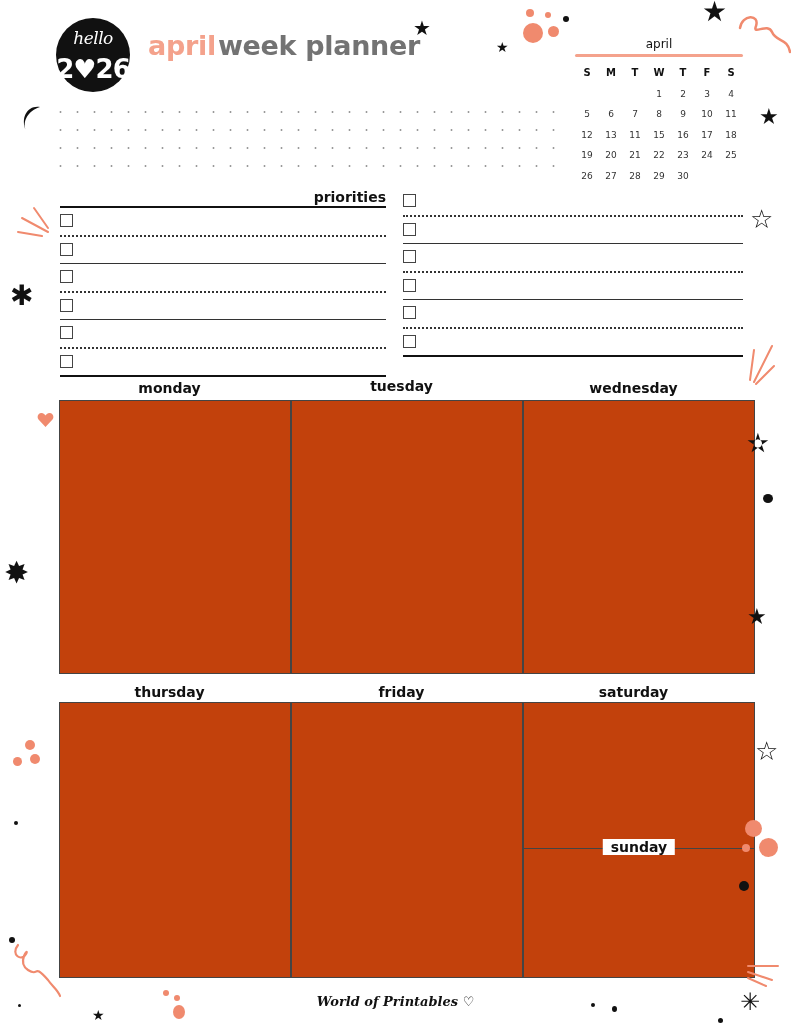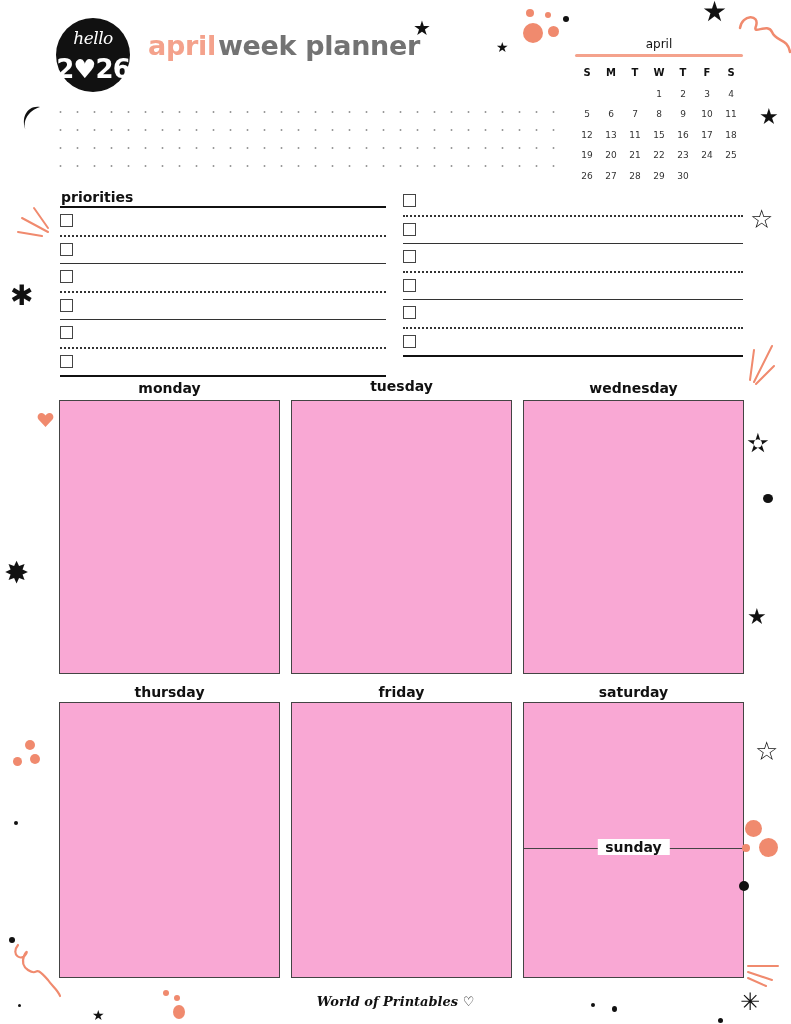--- a/index.html
+++ b/index.html
@@ -29,31 +29,31 @@
 
     
     .cal { position: absolute; left: 575px; top: 35px; width: 168px; }
     .cal-title { text-align: center; font-size: 12px; height: 18px; line-height: 18px; }
     .cal-rule { height: 3px; background: #f4a28c; margin: 1px 0 6px 0; border-radius: 2px; }
     .cal-grid { display: grid; grid-template-columns: repeat(7, 1fr); row-gap: 0; }
     .cal-grid div { text-align: center; height: 20.5px; line-height: 20.5px; font-size: 9px; color: #333; }
     .cal-grid .dh { font-weight: bold; font-size: 10px; color: #111; }
 
     
-    .list { position: absolute; width: 326px; }
+    .list { position: absolute; width: 326px; text-align: right; }
     .list-head { font-size: 14px; font-weight: bold; height: 18px; line-height: 18px; border-bottom: 2px solid #111; padding-left: 1px; }
     .list-row { position: relative; height: 26.5px; }
     .list-row.dotted { border-bottom: 2.5px dotted #333; }
     .list-row.solid { border-bottom: 1.5px solid #333; }
     .list-row.last { border-bottom: 2.5px solid #111; }
     .cbox { position: absolute; left: 0; top: 6px; width: 11px; height: 11px; border: 1.5px solid #444; background: #fff; }
 
     
     .day-label { position: absolute; width: 221px; text-align: center; font-size: 14px; font-weight: bold; }
-    .day-box { position: absolute; width: 219px; border: 1.5px solid #444; background: #f9a8d4; }
+    .day-box { position: absolute; width: 219px; border: 1.5px solid #444; background: #c2410c; padding-left: 11px; }
     .sunday-line { position: absolute; left: 0; right: 0; top: 145px; height: 0; border-top: 1.5px solid #444; }
     .sunday-label { position: absolute; left: 50%; top: 136px; transform: translateX(-50%); background: #fff; padding: 0 8px; font-size: 14px; font-weight: bold; }
 
     .footer { position: absolute; left: 0; width: 791px; top: 994px; text-align: center; font-family: "DejaVu Serif", serif; font-style: italic; font-weight: bold; font-size: 13px; }
 
     
     .dot { position: absolute; border-radius: 50%; }
     .coral { background: #f08a6e; }
     .black { background: #111; }
     .star { position: absolute; color: #111; line-height: 1; }

